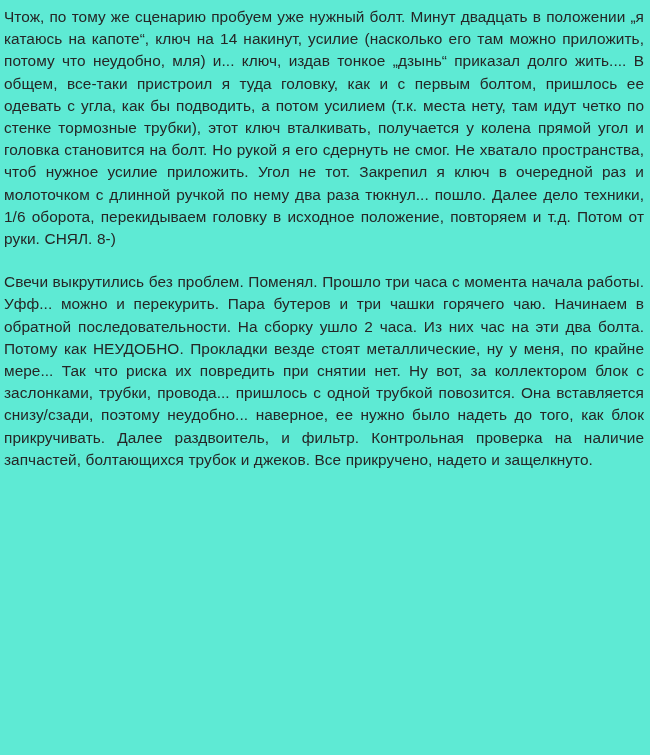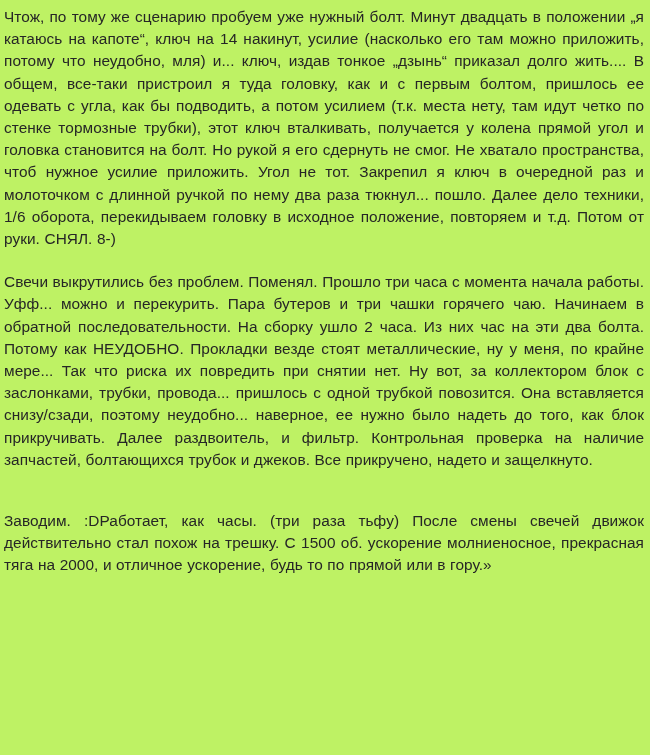--- a/index.html
+++ b/index.html
@@ -12,21 +12,21 @@
     height: 755px;
     font-family: "Liberation Sans", sans-serif;
     color: #2a2a2a;
     overflow: hidden;
   }
   .page {
     width: 650px;
     height: 755px;
     box-sizing: border-box;
     padding: 6px 6px 0 4px;
-    background: #bef264;
+    background: #5eead4;
   }
   .para {
     font-size: 15.4px;
     line-height: 22.2px;
     text-align: justify;
     text-justify: inter-word;
     color: #262626;
     margin: 0 0 20px 0;
     letter-spacing: 0.05px;
     word-spacing: 0.2px;
@@ -37,14 +37,13 @@
   }
   .para.p1 { margin-bottom: 21px; }
   .para.p2 { margin-bottom: 39px; }
 </style>
 </head>
 <body>
 
 <div class="page">
   <p class="para p1">Чтож, по тому же сценарию пробуем уже нужный болт. Минут двадцать в положении „я катаюсь на капоте“, ключ на 14 накинут, усилие (насколько его там можно приложить, потому что неудобно, мля) и... ключ, издав тонкое „дзынь“ приказал долго жить.... В общем, все-таки пристроил я туда головку, как и с первым болтом, пришлось ее одевать с угла, как бы подводить, а потом усилием (т.к. места нету, там идут четко по стенке тормозные трубки), этот ключ вталкивать, получается у колена прямой угол и головка становится на болт. Но рукой я его сдернуть не смог. Не хватало пространства, чтоб нужное усилие приложить. Угол не тот. Закрепил я ключ в очередной раз и молоточком с длинной ручкой по нему два раза тюкнул... пошло. Далее дело техники, 1/6 оборота, перекидываем головку в исходное положение, повторяем и т.д. Потом от руки. СНЯЛ. 8-)</p>
   <p class="para p2">Свечи выкрутились без проблем. Поменял. Прошло три часа с момента начала работы. Уфф... можно и перекурить. Пара бутеров и три чашки горячего чаю. Начинаем в обратной последовательности. На сборку ушло 2 часа. Из них час на эти два болта. Потому как НЕУДОБНО. Прокладки везде стоят металлические, ну у меня, по крайне мере... Так что риска их повредить при снятии нет. Ну вот, за коллектором блок с заслонками, трубки, провода... пришлось с одной трубкой повозится. Она вставляется снизу/сзади, поэтому неудобно... наверное, ее нужно было надеть до того, как блок прикручивать. Далее раздвоитель, и фильтр. Контрольная проверка на наличие запчастей, болтающихся трубок и джеков. Все прикручено, надето и защелкнуто.</p>
-  <p class="para p3">Заводим. :DРаботает, как часы. (три раза тьфу) После смены свечей движок действительно стал похож на трешку. С 1500 об. ускорение молниеносное, прекрасная тяга на 2000, и отличное ускорение, будь то по прямой или в гору.»</p>
 </div>
 
 </body></html>

